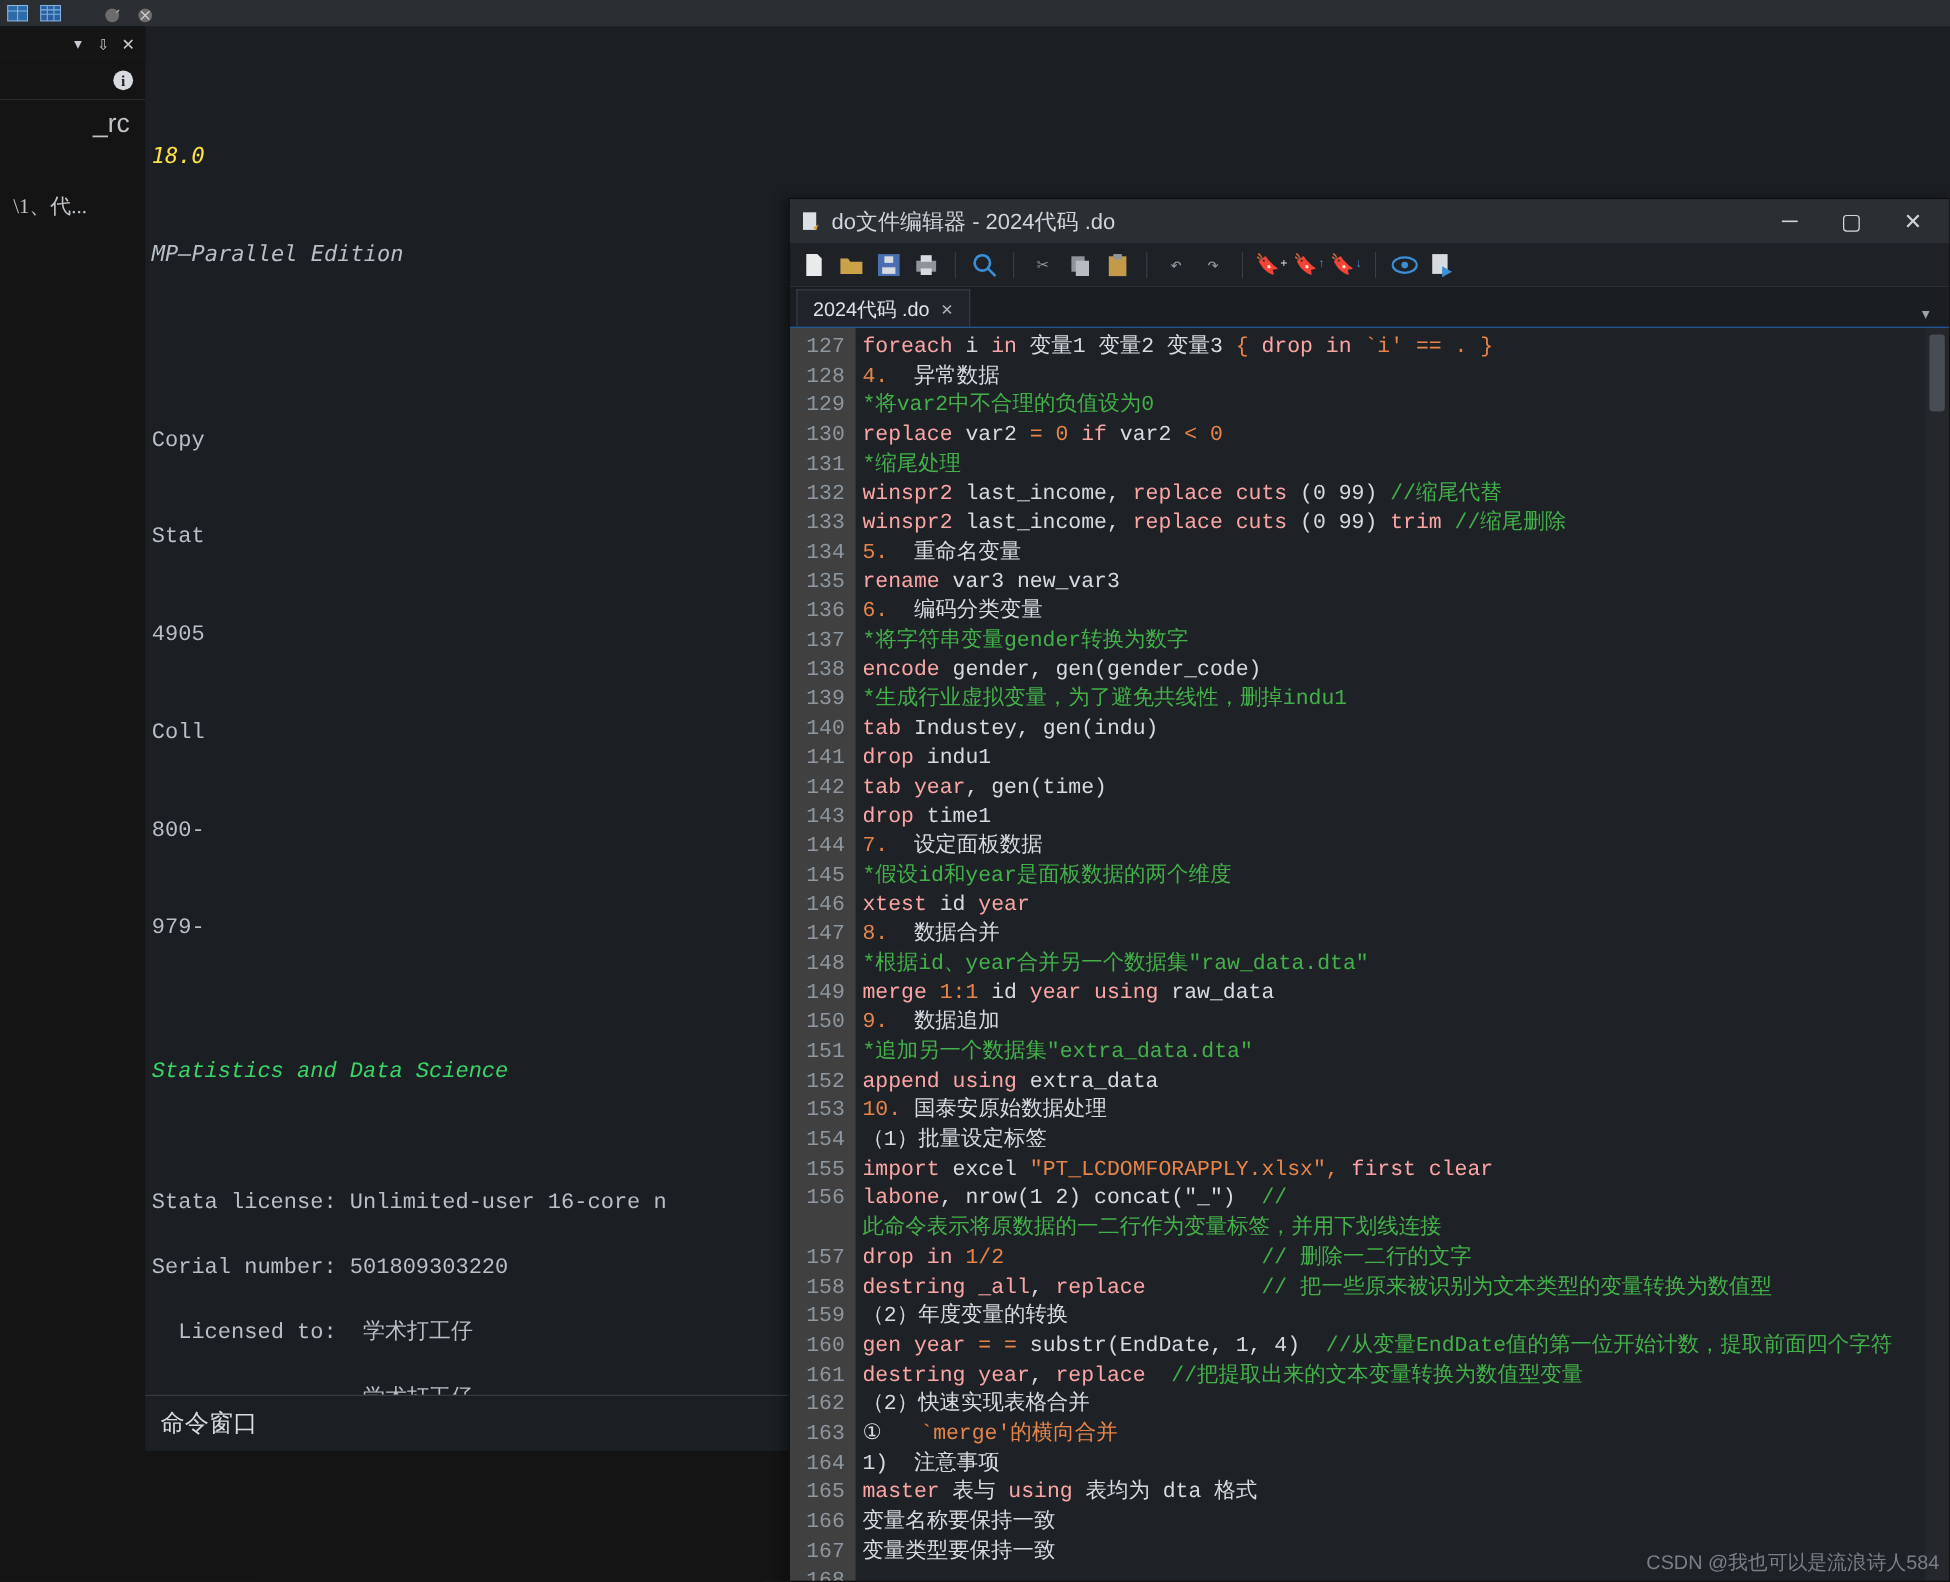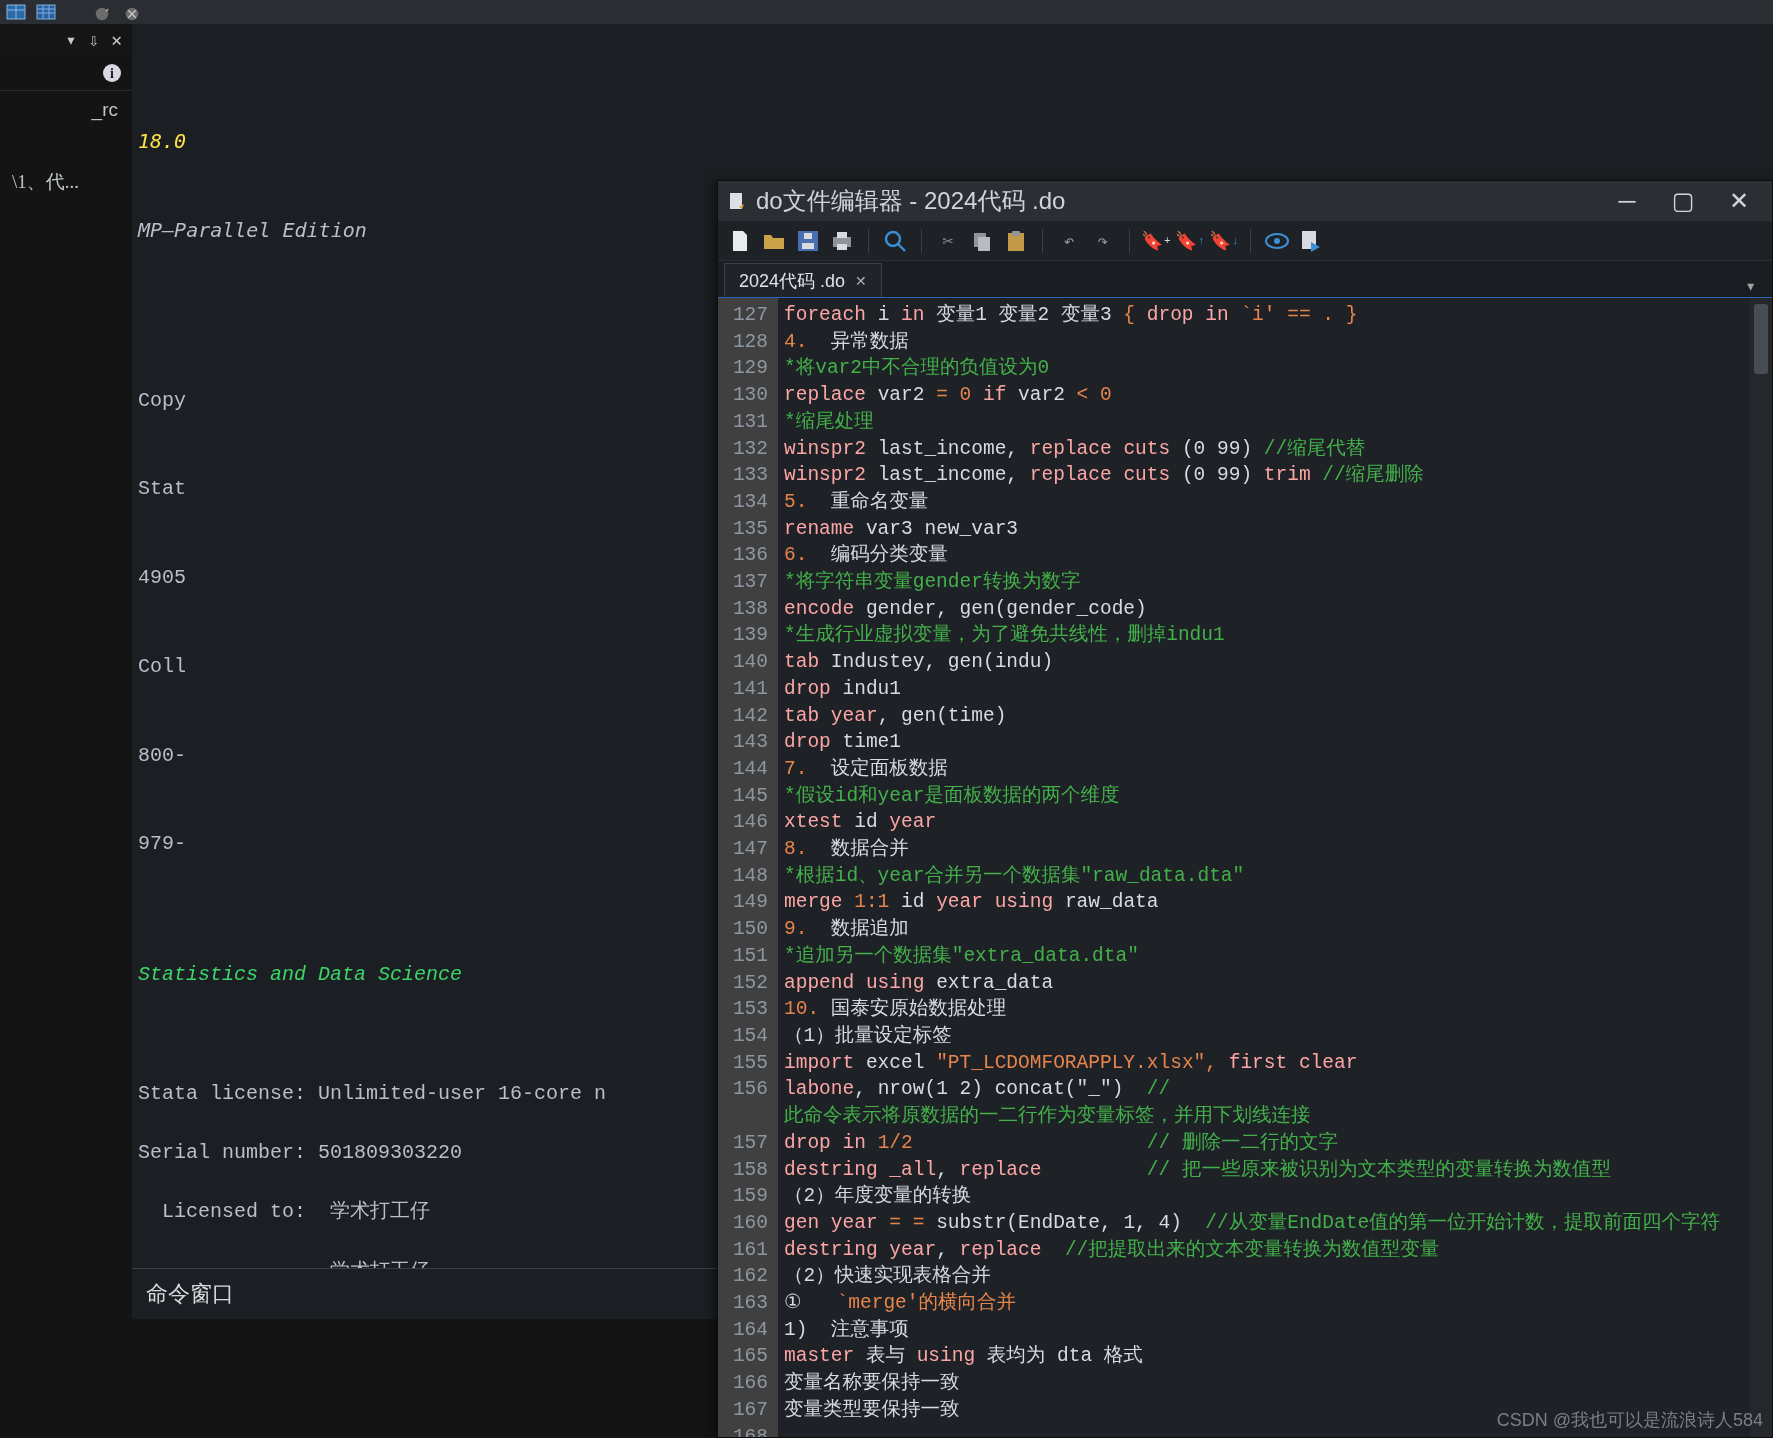--- a/index.html
+++ b/index.html
@@ -3,38 +3,38 @@
 <meta charset="utf-8">
 <style>
   html,body{margin:0;padding:0;width:1773px;height:1438px;background:#1b1f23;color:#cfd4da;font-family:"Consolas","Courier New",monospace;font-size:18px;overflow:hidden}
   *{box-sizing:border-box}
   .topstrip{height:24px;background:#2a2e33;display:flex;align-items:center;padding:0 6px;gap:10px}
   .topstrip .tico{width:20px;height:16px;display:inline-block}
   .treebar{height:32px;background:#151515;display:flex;justify-content:flex-end;align-items:center;padding:0 10px;gap:12px}
   .body{display:flex;height:calc(100% - 24px)}
   .sidebar{width:132px;background:#141414;display:flex;flex-direction:column}
   .vartabs{display:flex;border-top:1px solid #2a2a2a}
-  .vartab{flex:1;text-align:right;padding:8px 14px;font-size:19px;color:#bfc4c8;font-family:"Microsoft YaHei",sans-serif}
+  .vartab{flex:1;text-align:right;padding:8px 14px;font-size:24px;color:#bfc4c8;font-family:"Microsoft YaHei",sans-serif}
   .proptabs{padding:8px 12px;font-size:19px;color:#bfc4c8;font-family:Liberation Serif, serif}
   .main{flex:1;position:relative;display:flex;flex-direction:column}
   
   .results{flex:1;padding:14px 10px 14px 6px;line-height:1.48;white-space:pre;font-size:20px;color:#b9bfc5;overflow:hidden}
   .logo-row{display:flex;gap:50px;align-items:flex-start;margin-bottom:16px}
   .ascii{color:#3bd467;white-space:pre;font-size:23px;line-height:1.1;position:relative}
   .verinfo{color:#b9bfc5;font-size:20px;font-style:italic;font-family:"Consolas",monospace}
   .verinfo .ver{color:#fde047}
   .slogan{color:#3bd467;margin-top:26px;font-style:italic;font-size:20px}
   .copy{color:#b9bfc5}
   
   .cmdfoot{height:170px;border-top:1px solid #3a3f44;display:flex;flex-direction:column}
   .cmdhdr{padding:10px 14px;font-size:22px;color:#d6dadf;font-family:"Microsoft YaHei",sans-serif}
   .cmdin{flex:1;background:#141414;margin:0 0 0 0}
   
   .dowin{position:absolute;left:585px;top:156px;right:0;bottom:0;background:#1e2227;border:1px solid #0d0d0d;box-shadow:-4px 0 10px rgba(0,0,0,.4);display:flex;flex-direction:column}
-  .titlebar{height:40px;background:#2b2f34;display:flex;align-items:center;padding:0 10px;gap:10px;font-family:"Microsoft YaHei",sans-serif;font-size:24px;color:#d1d5da}
+  .titlebar{height:40px;background:#2b2f34;display:flex;align-items:center;padding:0 10px;gap:10px;font-family:"Microsoft YaHei",sans-serif;font-size:20px;color:#d1d5da}
   .titlebar .ticon{width:18px;height:18px}
   .titlebar .gap{flex:1}
   .winbtn{width:46px;height:30px;display:flex;align-items:center;justify-content:center;color:#d1d5da}
   .menubar{height:34px;background:#1e2227;display:flex;align-items:center;gap:26px;padding:0 12px;font-family:"Microsoft YaHei",sans-serif;font-size:18px}
   .menubar span{color:#d6dadf}
   .toolbar{height:40px;background:#1e2227;display:flex;align-items:center;gap:10px;padding:0 10px;border-bottom:1px solid #2b2f34}
   .tb{width:24px;height:24px;display:flex;align-items:center;justify-content:center;font-size:18px}
   .sep{width:1px;height:24px;background:#3a3f44;margin:0 4px}
   .tabrow{height:36px;background:#1a1d21;display:flex;align-items:flex-end;padding:0 6px}
   .filetab{height:34px;background:#20242a;border:1px solid #3a3f44;border-bottom:none;padding:0 14px;display:flex;align-items:center;gap:10px;font-family:"Microsoft YaHei",sans-serif;font-size:18px;color:#dfe3e8}

